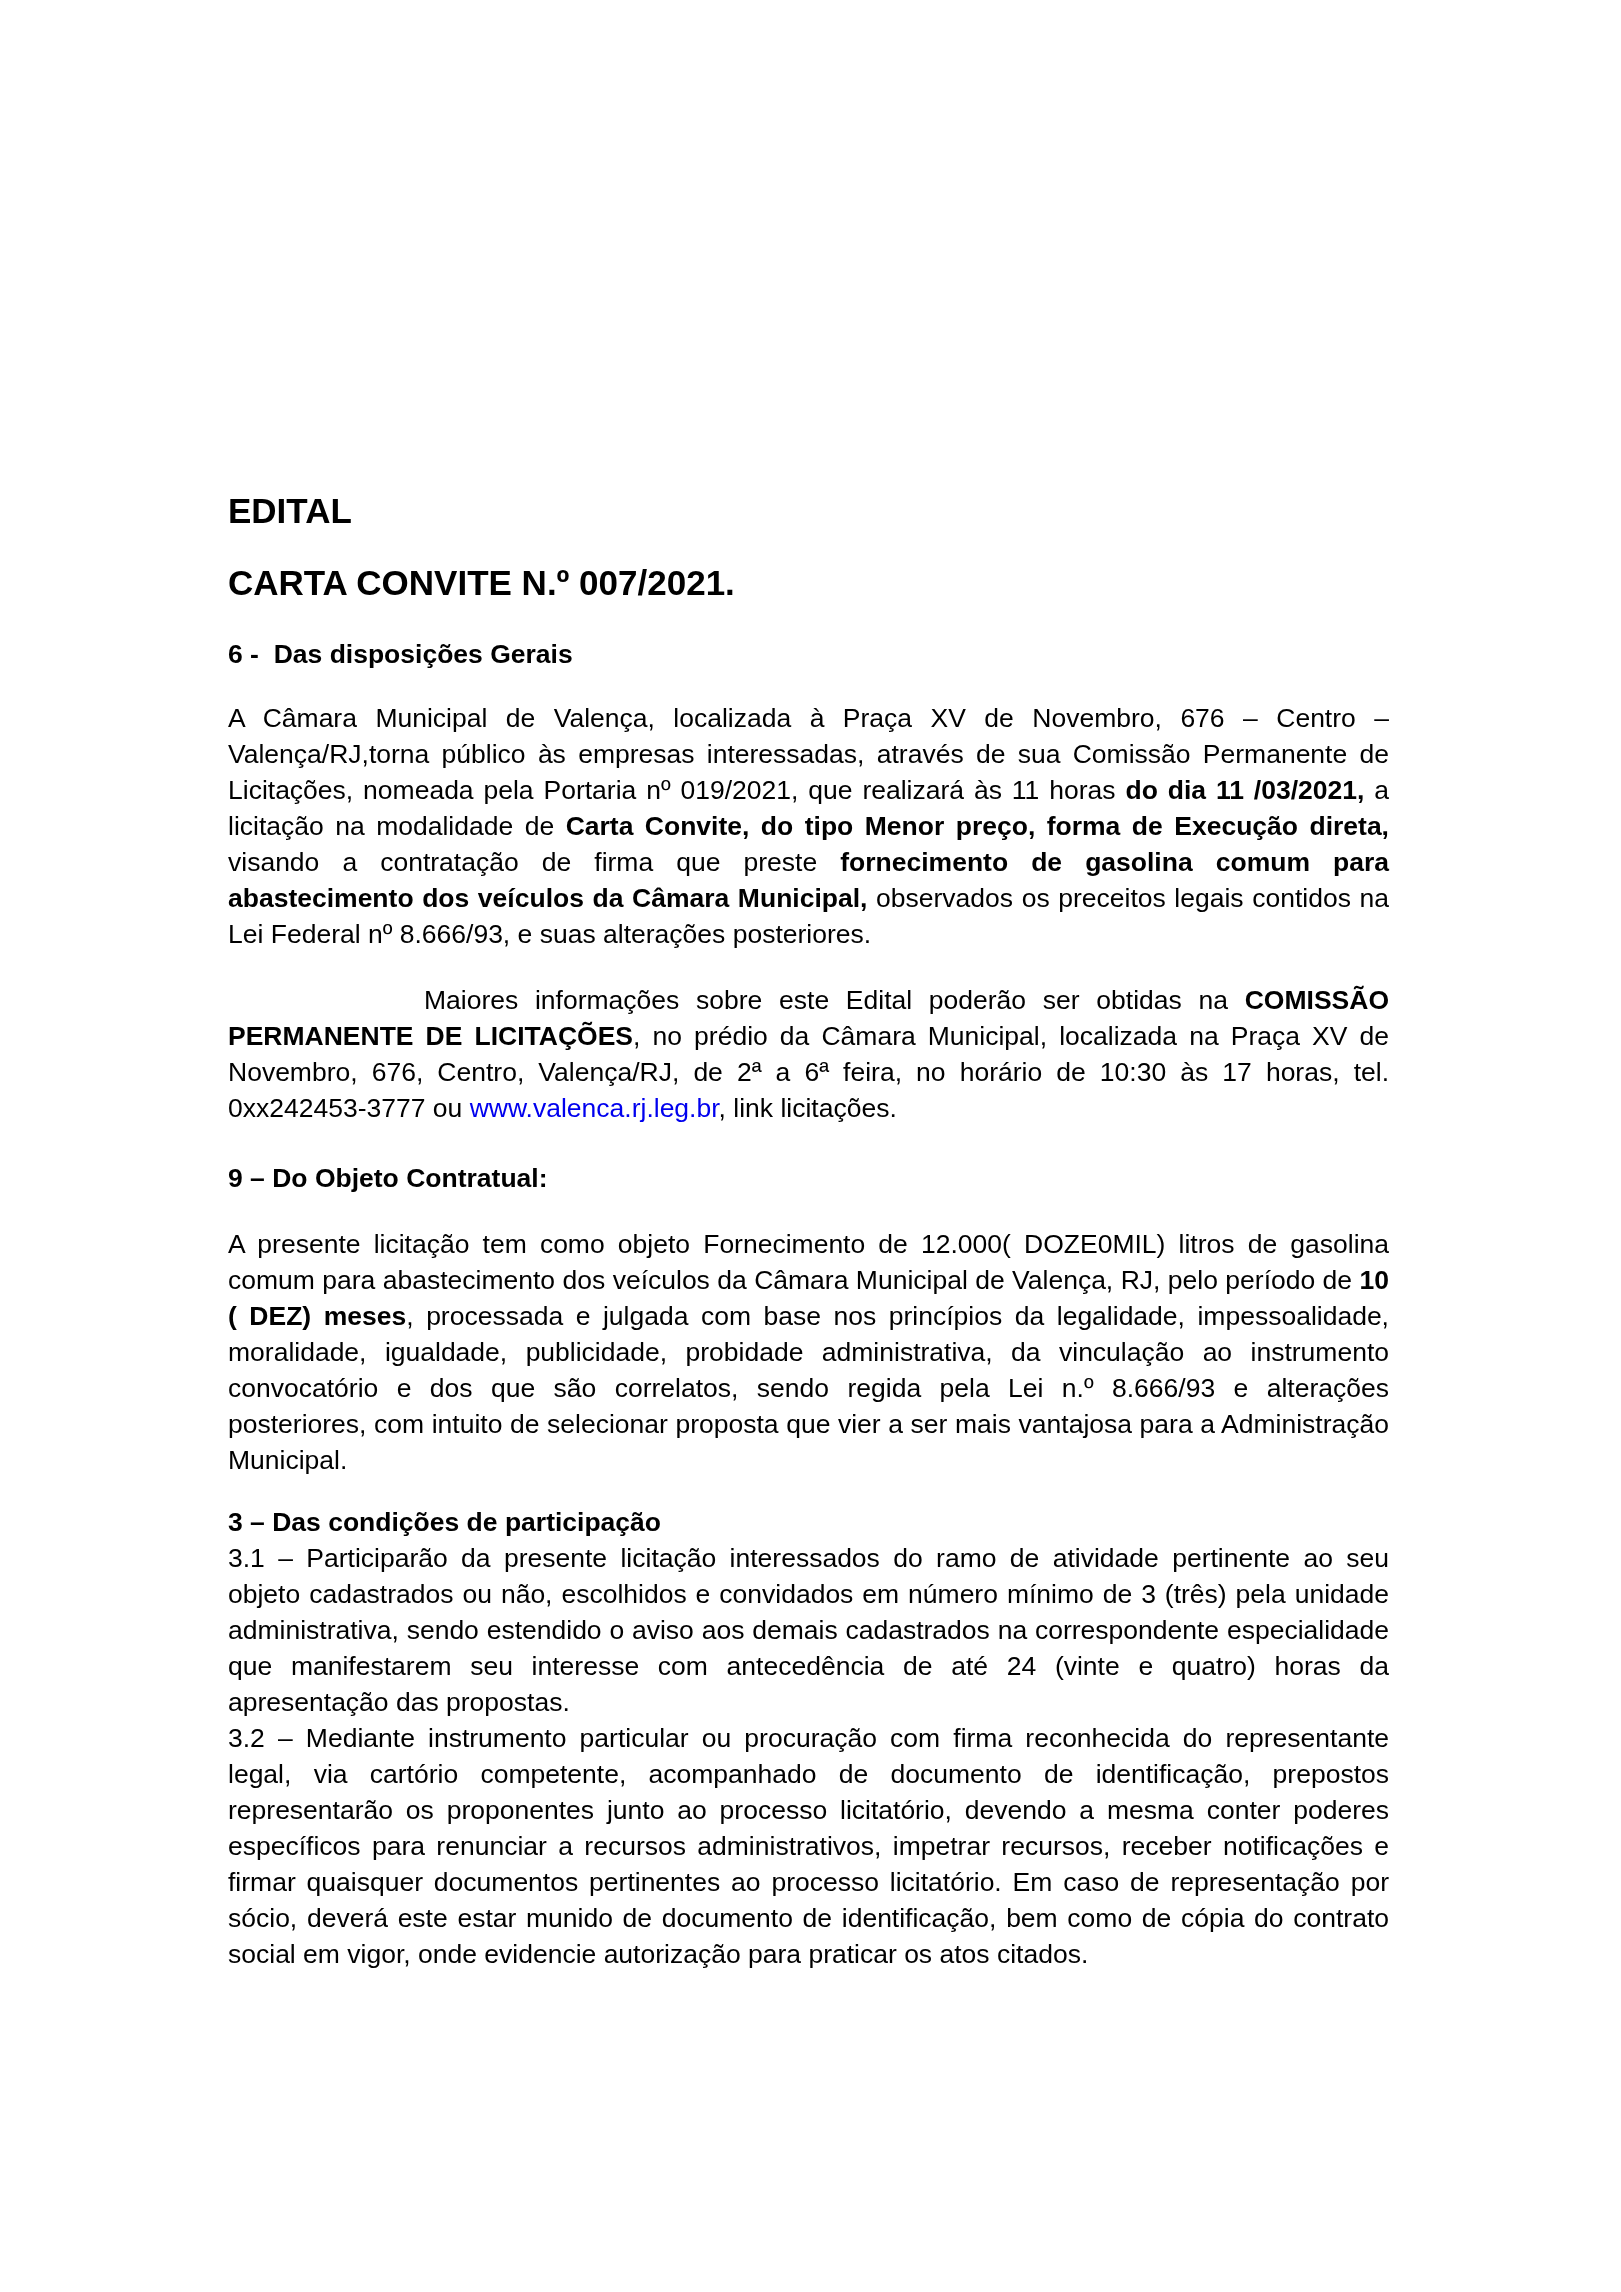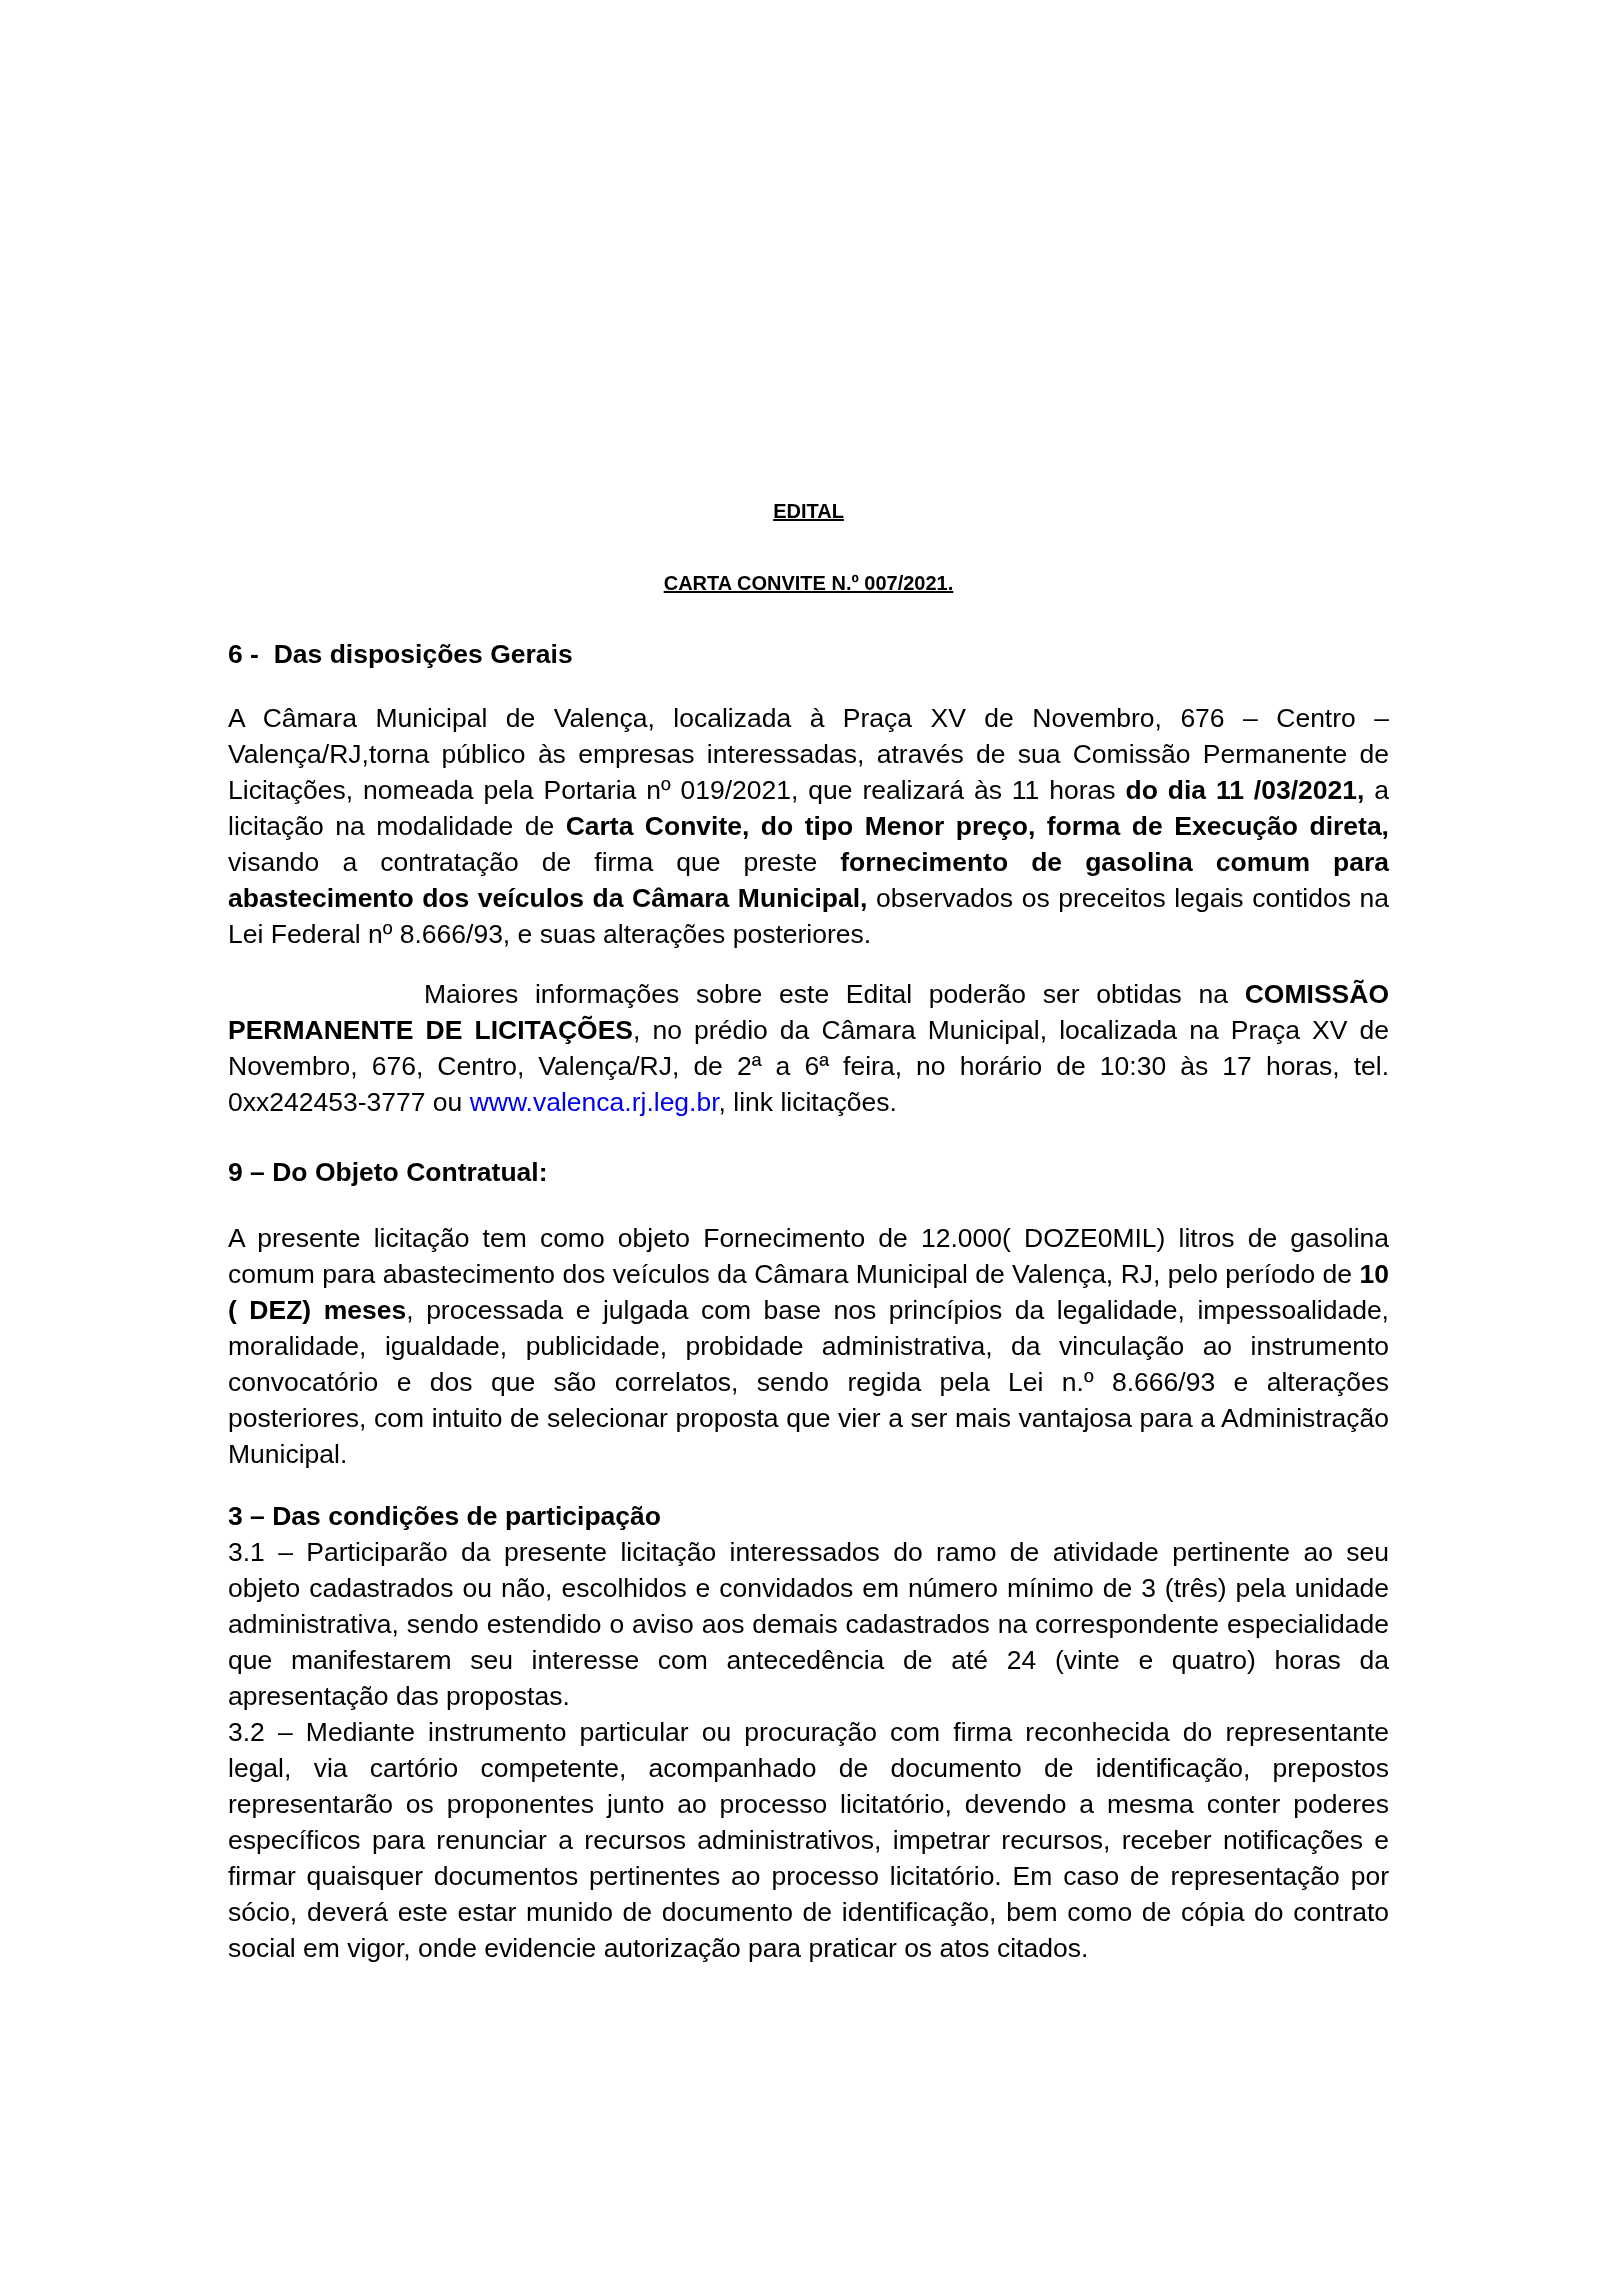--- a/index.html
+++ b/index.html
@@ -15,40 +15,38 @@
   }
   .content {
     position:absolute;
     left:228px;
     top:493px;
     width:1161px;
     font-size:26.5px;
     line-height:36px;
   }
   .doc-title, .doc-subtitle {
-    text-align:center;
     font-weight:700;
-    font-size:20px;
-    text-decoration:underline;
+    font-size:35px;
   }
   .doc-title    { margin:0 0 36px 0; }
   .doc-subtitle { margin:0 0 35px 0; }
   .heading {
     font-weight:700;
     text-align:left;
     white-space:pre-wrap;
   }
   .h1 { margin:0 0 28px 0; }
   .h2 { margin:0 0 30px 0; }
   .h3 { margin:0; }
   .para {
     text-align:justify;
     margin:0;
   }
-  .p1 { margin-bottom:24px; }
+  .p1 { margin-bottom:30px; }
   .p2 { margin-bottom:34px; }
   .p3 { margin-bottom:26px; }
   .indent { text-indent:196px; }
   .b { font-weight:700; }
   .u { text-decoration:underline; }
   .link { color:#0000EE; cursor:pointer; }
 </style>
 </head>
 <body>
 

